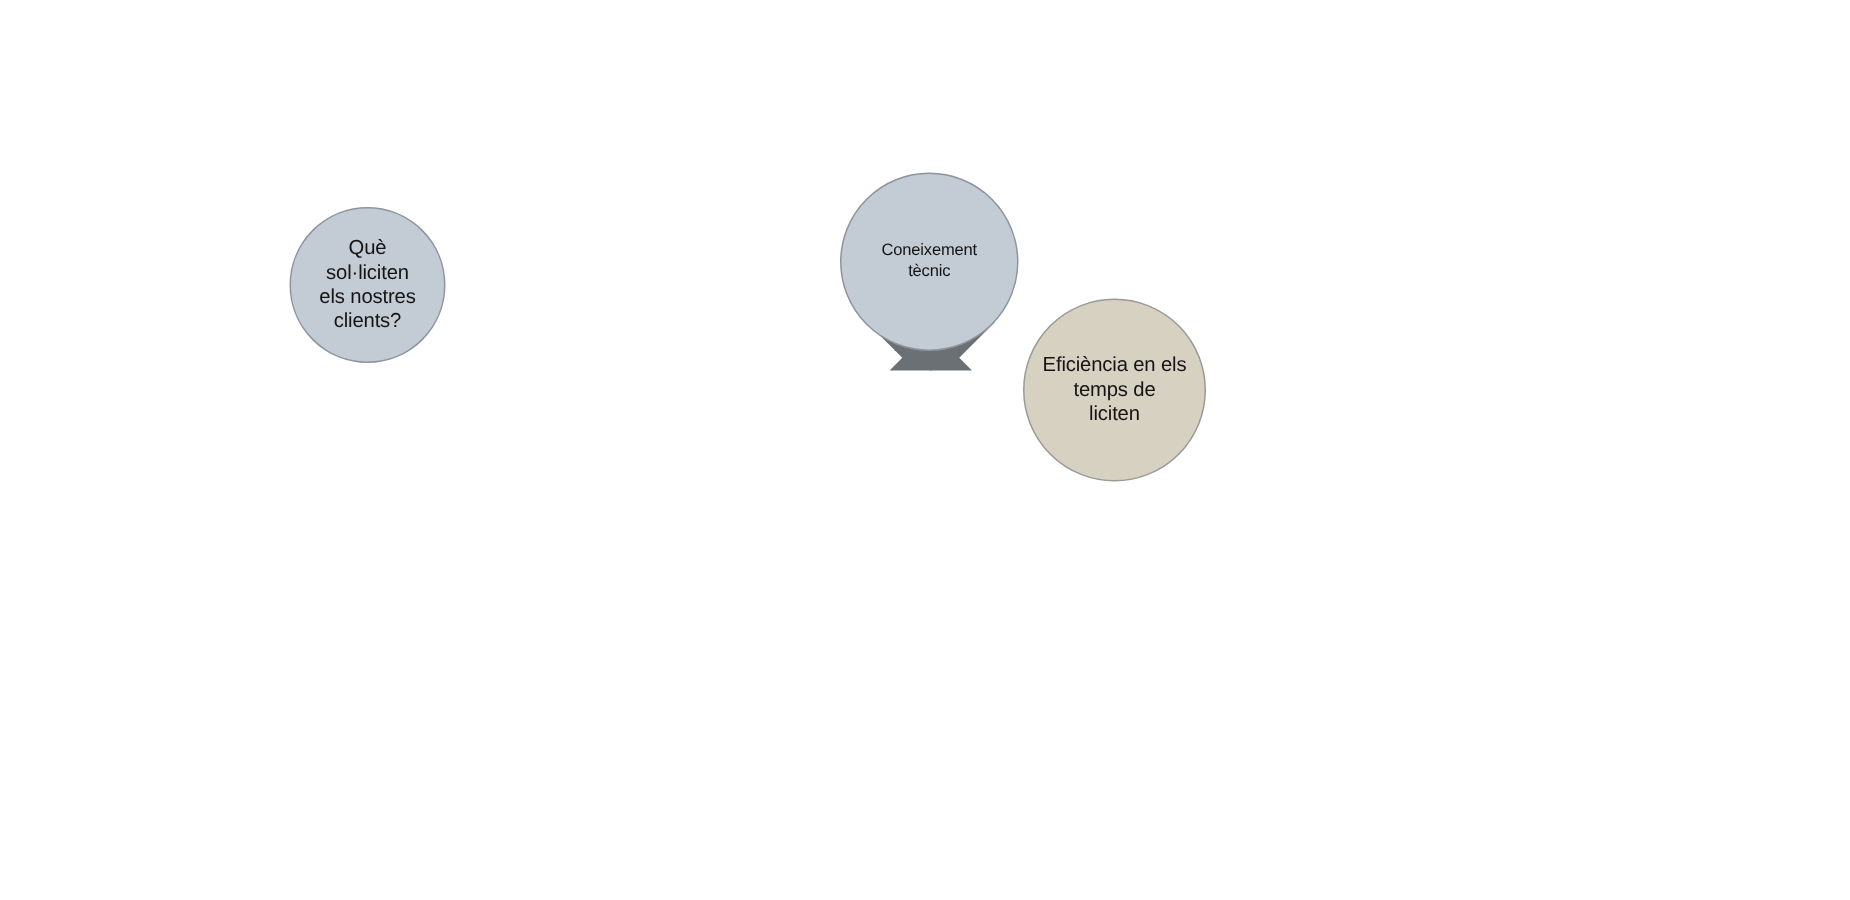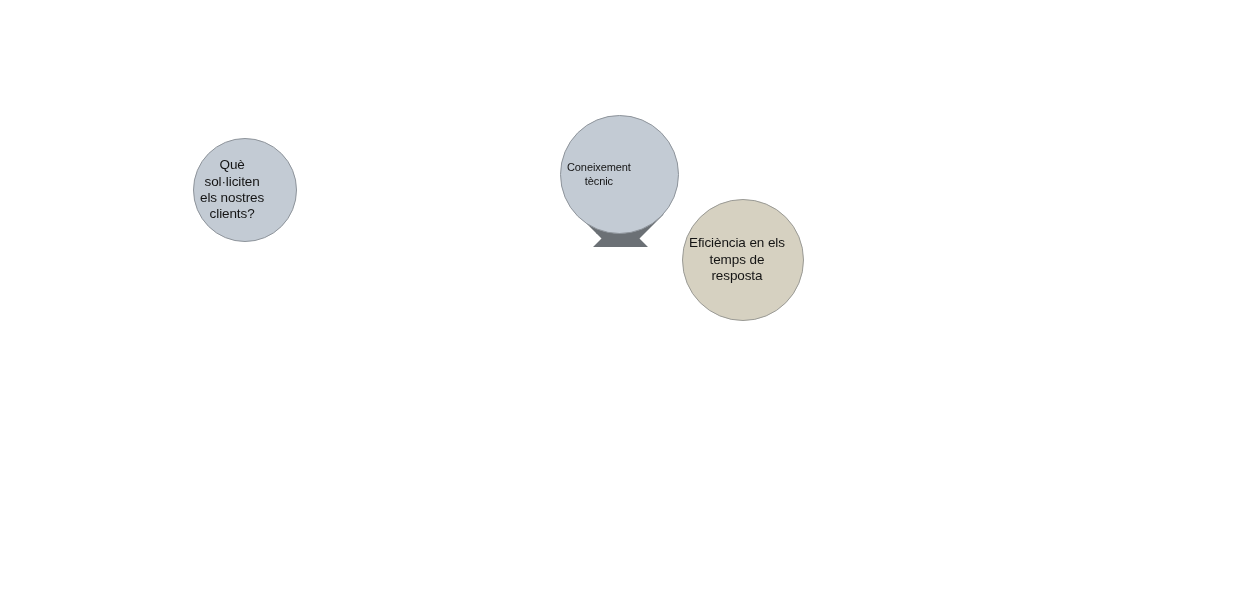--- a/index.html
+++ b/index.html
@@ -17,20 +17,21 @@
     position: relative;
     width: 1233px;
     height: 600px;
   }
   .node {
     position: absolute;
     border-radius: 50%;
     box-sizing: border-box;
     display: flex;
     align-items: center;
+    justify-content: center;
     text-align: center;
     color: #141414;
     line-height: 1.22;
     letter-spacing: -0.1px;
   }
   .node .label {
     display: block;
     padding: 0 6px;
     white-space: pre-line;
   }
@@ -109,18 +110,18 @@
 
   <div class="node node-blue" id="node-core">
     <span class="label">Coneixement
 tècnic</span>
   </div>
 
 
   <div class="node node-beige" id="node-response-time">
     <span class="label">Eficiència en els
 temps de
-resposta</span>
+liciten</span>
   </div>
 
 
 
 </div>
 
 </body></html>

